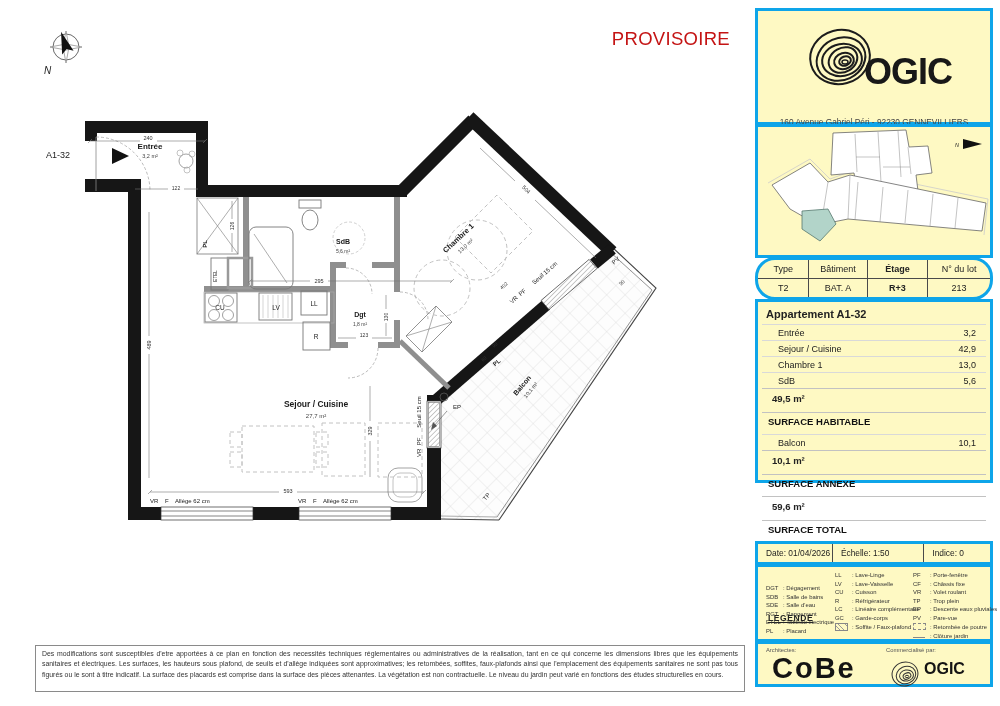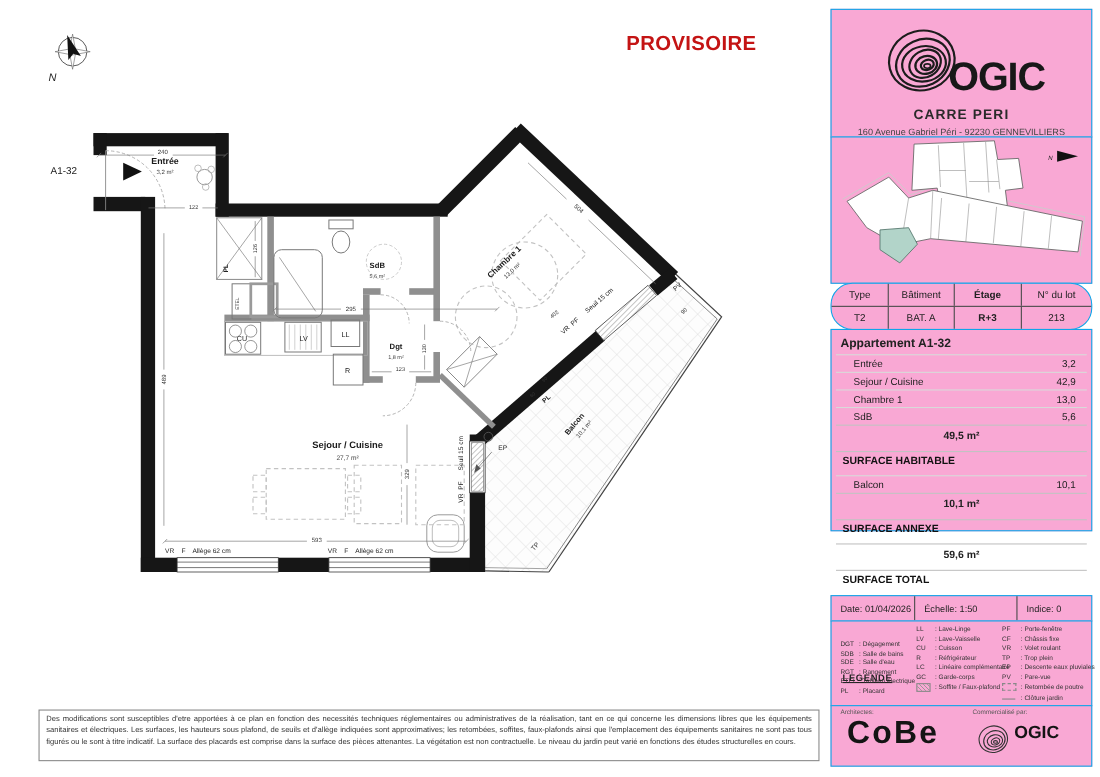--- a/index.html
+++ b/index.html
@@ -1,45 +1,45 @@
 <!DOCTYPE html>
 <html><head>
 <meta charset="utf-8">
 <style>
   html,body{margin:0;padding:0;}
   body{width:1000px;height:706px;position:relative;background:#fff;
        font-family:"Liberation Sans",sans-serif;color:#222;overflow:hidden;}
   svg{font-family:"Liberation Sans",sans-serif;}
   .abs{position:absolute;}
   
-  #stamp{left:551px;top:28px;width:155px;text-align:center;font-size:18.5px;
-         font-weight:bold;letter-spacing:.3px;}
+  #stamp{left:575px;top:28px;width:155px;text-align:right;font-size:18.5px;
+         font-weight:normal;letter-spacing:.3px;}
   
-  .panel{position:absolute;left:755px;width:238px;border:1px solid #0ea5e9;
-         background:#f9a8d4;box-sizing:border-box;}
+  .panel{position:absolute;left:755px;width:238px;border:3px solid #0ea5e9;
+         background:#fef9c3;box-sizing:border-box;}
   #panel-logo{top:8px;height:117px;}
   #brand-word{position:absolute;left:106px;top:40px;font-size:36px;font-weight:800;
               letter-spacing:-1px;color:#181818;}
   #project-name{position:absolute;left:0;top:88px;width:100%;text-align:center;
                 font-weight:bold;font-size:12.5px;letter-spacing:1px;color:#2a2a2a;}
   #project-address{position:absolute;left:0;top:106px;width:100%;text-align:center;
                    font-size:8.3px;color:#444;}
   #panel-siteplan{top:124px;height:134px;}
   #panel-lot{top:257px;height:43px;display:flex;flex-direction:column;border-radius:20px;}
   .lot-row{flex:1;display:flex;align-items:stretch;}
   .lot-row.hdr{border-bottom:1px solid #4a4a4a;}
   .lot-cell{display:flex;align-items:center;justify-content:center;font-size:9px;
             border-right:1px solid #4a4a4a;}
   .lot-cell:last-child{border-right:none;}
   .c1{width:22%;}.c2{width:25%;}.c3{width:26%;font-weight:bold;}.c4{width:27%;}
   #panel-areas{top:299px;height:184px;font-size:9px;}
   .areas-title{font-size:11px;font-weight:bold;padding:6px 0 4px 8px;color:#222;}
   .aroom{display:flex;justify-content:space-between;padding:2.5px 10px 2.5px 16px;
          border-top:1px solid #d9d9d9;margin:0 4px;}
-  .atotal{text-align:center;font-size:9.5px;font-weight:bold;padding:4px 10px;
+  .atotal{text-align:left;font-size:9.5px;font-weight:bold;padding:4px 10px;
           border-top:1px solid #c2c2c2;margin:0 4px;}
   .asection{font-size:9.5px;font-weight:bold;padding:3px 0 3px 6px;
             border-top:1px solid #c2c2c2;margin:4px 4px;color:#111;}
   #panel-meta{top:541px;height:24px;display:flex;}
   .meta-cell{display:flex;align-items:center;padding-left:8px;font-size:8.4px;
              border-right:1px solid #4a4a4a;}
   .m1{width:32%;}.m2{width:40%;}.m3{width:28%;border-right:none;}
   #panel-legende{top:564px;height:78px;}
   .leg-title{position:absolute;left:10px;top:4px;font-size:8.5px;font-weight:bold;
              text-decoration:underline;letter-spacing:.6px;margin-top:42px;}
@@ -47,21 +47,21 @@
   #leg-col1{left:8px;top:17px;}
   #leg-col2{left:77px;}
   #leg-col3{left:155px;}
   .leg-item{display:flex;line-height:8.6px;font-size:5.9px;white-space:nowrap;color:#333;}
   .leg-abbr{width:17px;flex:0 0 17px;}
   .leg-label::before{content:": ";}
   .sym-hatch{display:inline-block;width:11px;height:6px;border:1px solid #888;
     background:repeating-linear-gradient(45deg,#9a9a9a 0,#9a9a9a .6px,transparent .6px,transparent 2.6px);}
   .sym-dash{display:inline-block;width:11px;height:5px;border:1px dashed #888;}
   .sym-fence{display:inline-block;width:12px;height:0;border-top:1px solid #888;margin-top:4px;}
-  #panel-logos{top:641px;height:56px;}
+  #panel-logos{top:641px;height:46px;}
   .tiny-cap{position:absolute;font-size:5.8px;color:#555;}
   #cobe-word{position:absolute;left:14px;top:8px;font-size:29px;font-weight:800;
              letter-spacing:2px;color:#141414;}
   #ogic-small-word{position:absolute;left:166px;top:16px;font-size:16px;font-weight:800;
                    color:#141414;}
   
   #disclaimer{left:35px;top:645px;width:710px;height:47px;border:1px solid #8a8a8a;
               box-sizing:border-box;padding:3px 6px;font-size:6.9px;line-height:1.5;
               text-align:justify;color:#333;}
 </style>
@@ -300,21 +300,20 @@
       <ellipse rx="30" ry="27" transform="rotate(-15)"></ellipse>
       <ellipse rx="25" ry="21" transform="translate(1,2) rotate(-25)"></ellipse>
       <ellipse rx="20" ry="16" transform="translate(2,3) rotate(-10)"></ellipse>
       <ellipse rx="15" ry="12" transform="translate(3,3) rotate(-30)"></ellipse>
       <ellipse rx="10" ry="8" transform="translate(4,4) rotate(-15)"></ellipse>
       <ellipse rx="6" ry="4.5" transform="translate(5,4) rotate(-20)"></ellipse>
       <ellipse rx="3" ry="2" transform="translate(5,5)" stroke-width="1.5"></ellipse>
     </g>
   </svg>
   <div id="brand-word">OGIC</div>
-  <div id="project-name">CARRE PERI</div>
   <div id="project-address">160 Avenue Gabriel Péri - 92230 GENNEVILLIERS</div>
 </div>
 
 <div class="panel" id="panel-siteplan">
   <svg width="236" height="132" viewBox="0 0 236 132">
     <g fill="#fff" stroke="#666" stroke-width="0.8">
       <path d="M10,56 L52,32 L72,52 L94,44 L230,72 L226,108" fill="none" stroke="#ccc"></path>
       <path d="M75,6 L148,3 L151,20 L170,19 L174,46 L158,48 L160,64 L127,67 L125,56 L98,58 L96,46 L73,48 Z"></path>
       <path d="M97,7 L99,45 M120,5 L123,55 M140,4 L143,50 M150,20 L153,47 M98,30 H122 M125,40 H152" fill="none" stroke="#888" stroke-width="0.5"></path>
       <path d="M14,58 L52,36 L70,55 L92,48 L228,76 L224,104 L90,92 L60,98 L32,82 Z"></path>

